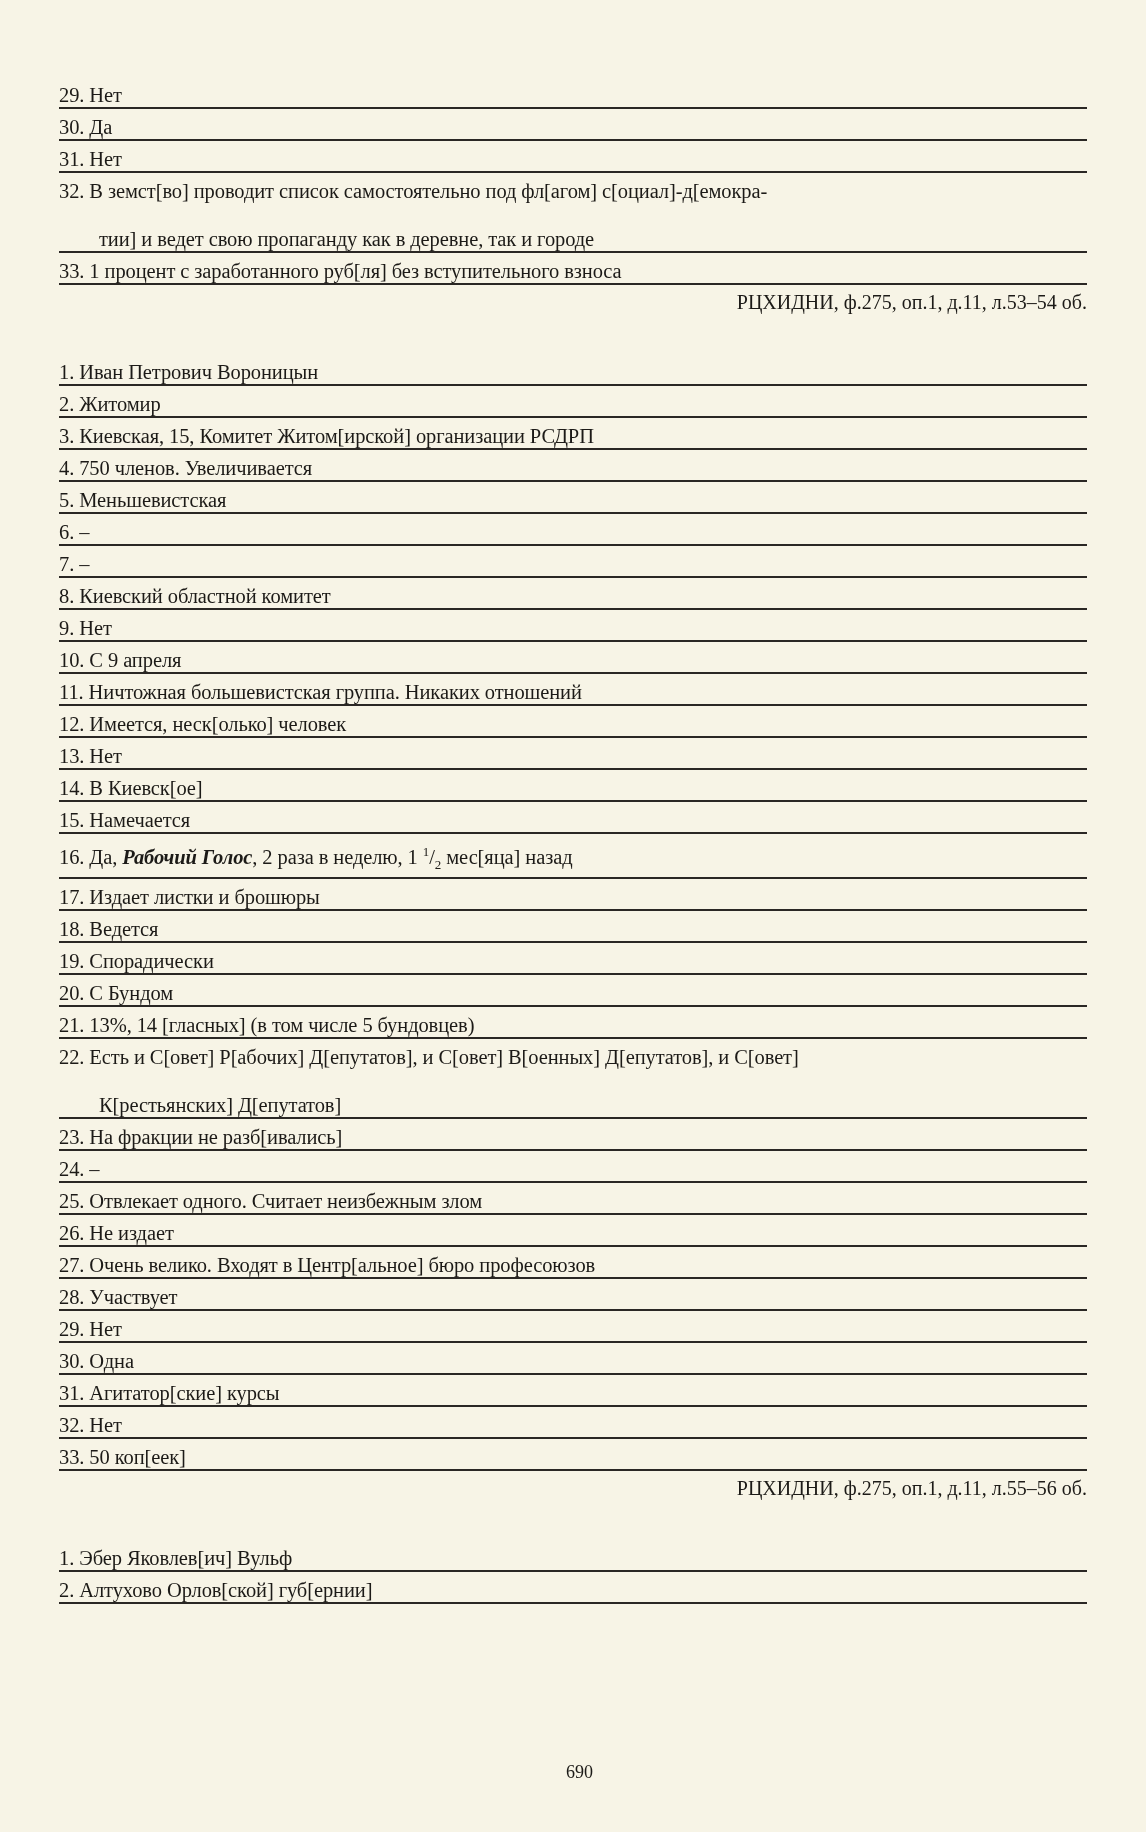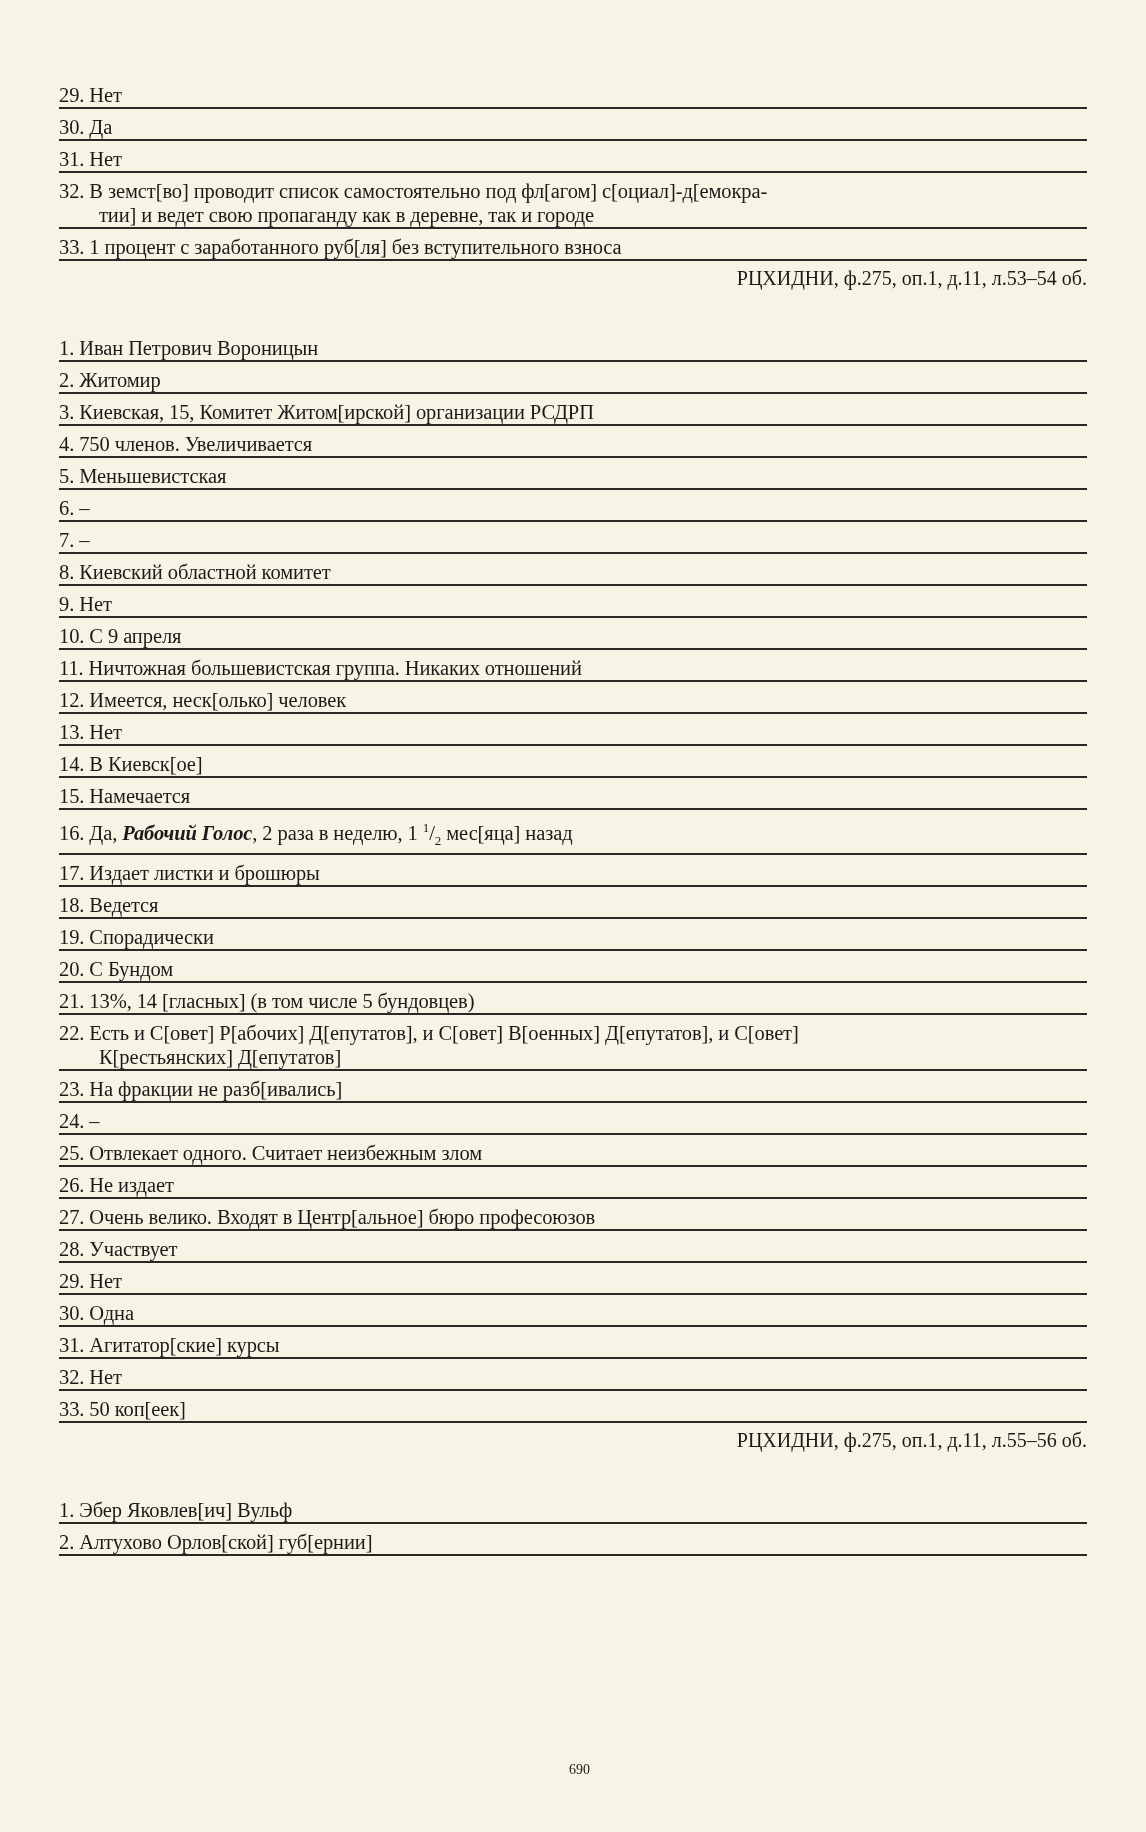--- a/index.html
+++ b/index.html
@@ -17,36 +17,36 @@
     width: 1028px;
   }
   .row {
     font-size: 20.5px;
     line-height: 24px;
     padding: 6px 0 0 0;
     border-bottom: 2px solid #2a2724;
     letter-spacing: -0.1px;
   }
   .row .num { display: inline; }
-  .row .cont { padding-left: 40px; display: block; }
+  .row .cont { padding-left: 40px; display: block; margin-top: 24px; }
   .row i { font-weight: bold; }
   .source {
     text-align: right;
     font-size: 20px;
     padding: 6px 0 8px 0;
   }
   .gap { height: 32px; }
   .frac sup { font-size: 13px; }
   .frac sub { font-size: 13px; }
   .pagenum {
     position: absolute;
     left: 13px; right: 0;
     top: 1762px;
     text-align: center;
-    font-size: 14px;
+    font-size: 18px;
   }
 </style>
 </head>
 <body>
 
 <div class="page">
   <div id="s1">
       <div class="row"><span class="num">29.</span> <span>Нет</span></div>
       <div class="row"><span class="num">30.</span> <span>Да</span></div>
       <div class="row"><span class="num">31.</span> <span>Нет</span></div>

